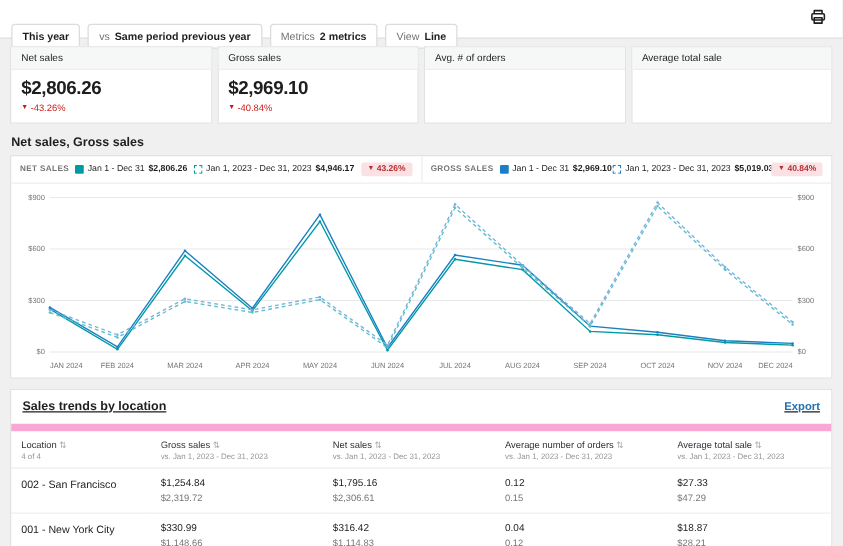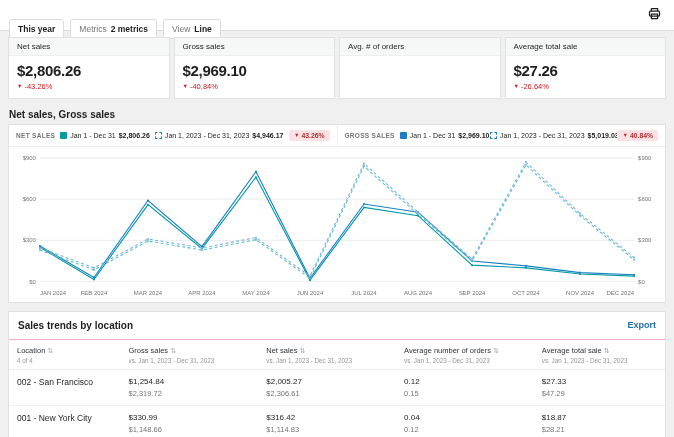--- a/index.html
+++ b/index.html
@@ -41,41 +41,45 @@
   .sw-net { color:#009aa3; } .sw-gross { color:#1a7fc4; }
   .legend-item b { color:#1e1e1e; }
   .pill { margin-left:auto; flex:none; background:#fbe1e3; color:#b32d2e; font-weight:bold;
     font-size:6.8px; padding:2px 5px; border-radius:2px; display:inline-flex; align-items:center; gap:2px; }
   .chart-wrap { padding:3px 1px 0; }
   #chart-svg { display:block; width:100%; }
   #chart-svg text { font-family:"Liberation Sans",sans-serif; }
   
   .loc-panel { background:#fff; border:1px solid #e2e2e2; margin:8px; }
   .loc-head { display:flex; justify-content:space-between; align-items:center;
-    padding:8px 9px; border-bottom:1px solid #f9a8d4; }
+    padding:8px 9px; border-bottom:6px solid #f9a8d4;text-decoration:underline; }
   .loc-title { font-size:10px; font-weight:bold; }
   .export { color:#2271b1; font-size:9px; font-weight:bold; text-decoration:none; cursor:pointer; }
   table { width:100%; border-collapse:collapse; table-layout:fixed; }
   th { text-align:left; font-weight:normal; padding:6px 8px 5px; border-bottom:1px solid #eeeeee;
     vertical-align:top; cursor:pointer; }
   .col-label { font-size:7.5px; color:#2c3338; white-space:nowrap; overflow:hidden; display:block; }
   .sort { color:#a7aaad; font-size:7px; margin-left:2px; }
   .col-sub { display:block; font-size:6.3px; color:#949494; margin-top:2px; white-space:nowrap; overflow:hidden; }
   td { padding:7px 8px; border-bottom:1px solid #f0f0f1; vertical-align:top; font-size:8px; }
   td .sub { display:block; color:#757575; margin-top:3px; font-size:7.5px; }
   .loc-name { font-size:8.5px; }
 </style>
 </head>
 <body>
 
 <div class="toolbar">
   <button class="tbtn">
     <b>This year</b>
   </button>
   <button class="tbtn">
+    <span class="muted">vs</span>
+    <b>Same period previous year</b>
+  </button>
+  <button class="tbtn">
     <span class="muted">Metrics</span>
     <b>2 metrics</b>
   </button>
   <button class="tbtn">
     <span class="muted">View</span>
     <b>Line</b>
   </button>
   <button class="icon-btn">
     <span>
       <svg width="15" height="15" viewBox="0 0 24 24" fill="none" stroke="#1e1e1e" stroke-width="2" stroke-linejoin="round">
@@ -106,27 +110,20 @@
         <span class="tri">▼</span>
         <span>-40.84%</span>
       </div>
     </div>
   </div>
   <div class="card">
     <div class="card-h">Avg. # of orders</div>
   </div>
   <div class="card">
     <div class="card-h">Average total sale</div>
-    <div class="card-b">
-      <div class="card-v">$27.26</div>
-      <div class="card-d">
-        <span class="tri">▼</span>
-        <span>-26.64%</span>
-      </div>
-    </div>
   </div>
 </div>
 
 <div class="section-title">Net sales, Gross sales</div>
 
 <div class="chart-panel">
   <div class="legend-row">
     <div class="legend-half">
       <span class="legend-name">NET SALES</span>
       <span class="legend-item">
@@ -282,21 +279,21 @@
       </tr>
     </thead>
     <tbody>
       <tr>
         <td class="loc-name">002 - San Francisco</td>
         <td>
           <span class="main">$1,254.84</span>
           <span class="sub">$2,319.72</span>
         </td>
         <td>
-          <span class="main">$2,005.27</span>
+          <span class="main">$1,795.16</span>
           <span class="sub">$2,306.61</span>
         </td>
         <td>
           <span class="main">0.12</span>
           <span class="sub">0.15</span>
         </td>
         <td>
           <span class="main">$27.33</span>
           <span class="sub">$47.29</span>
         </td>

